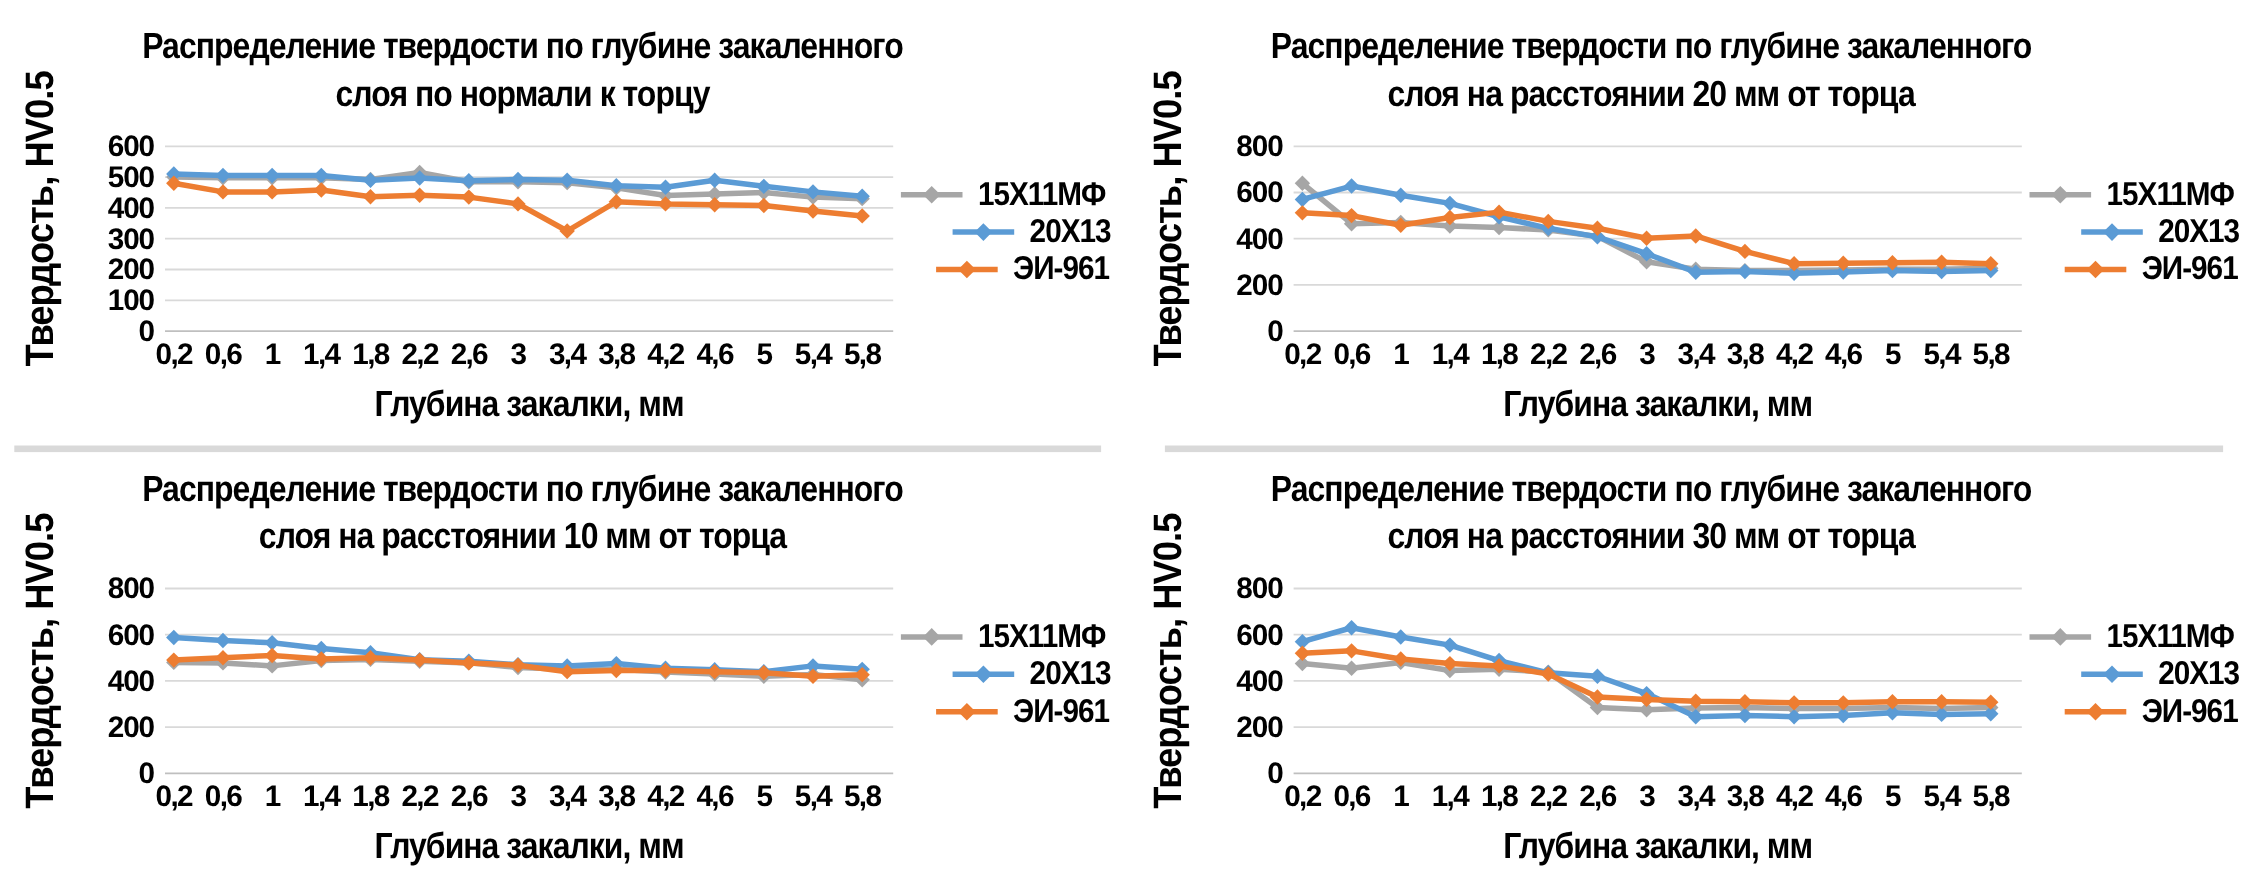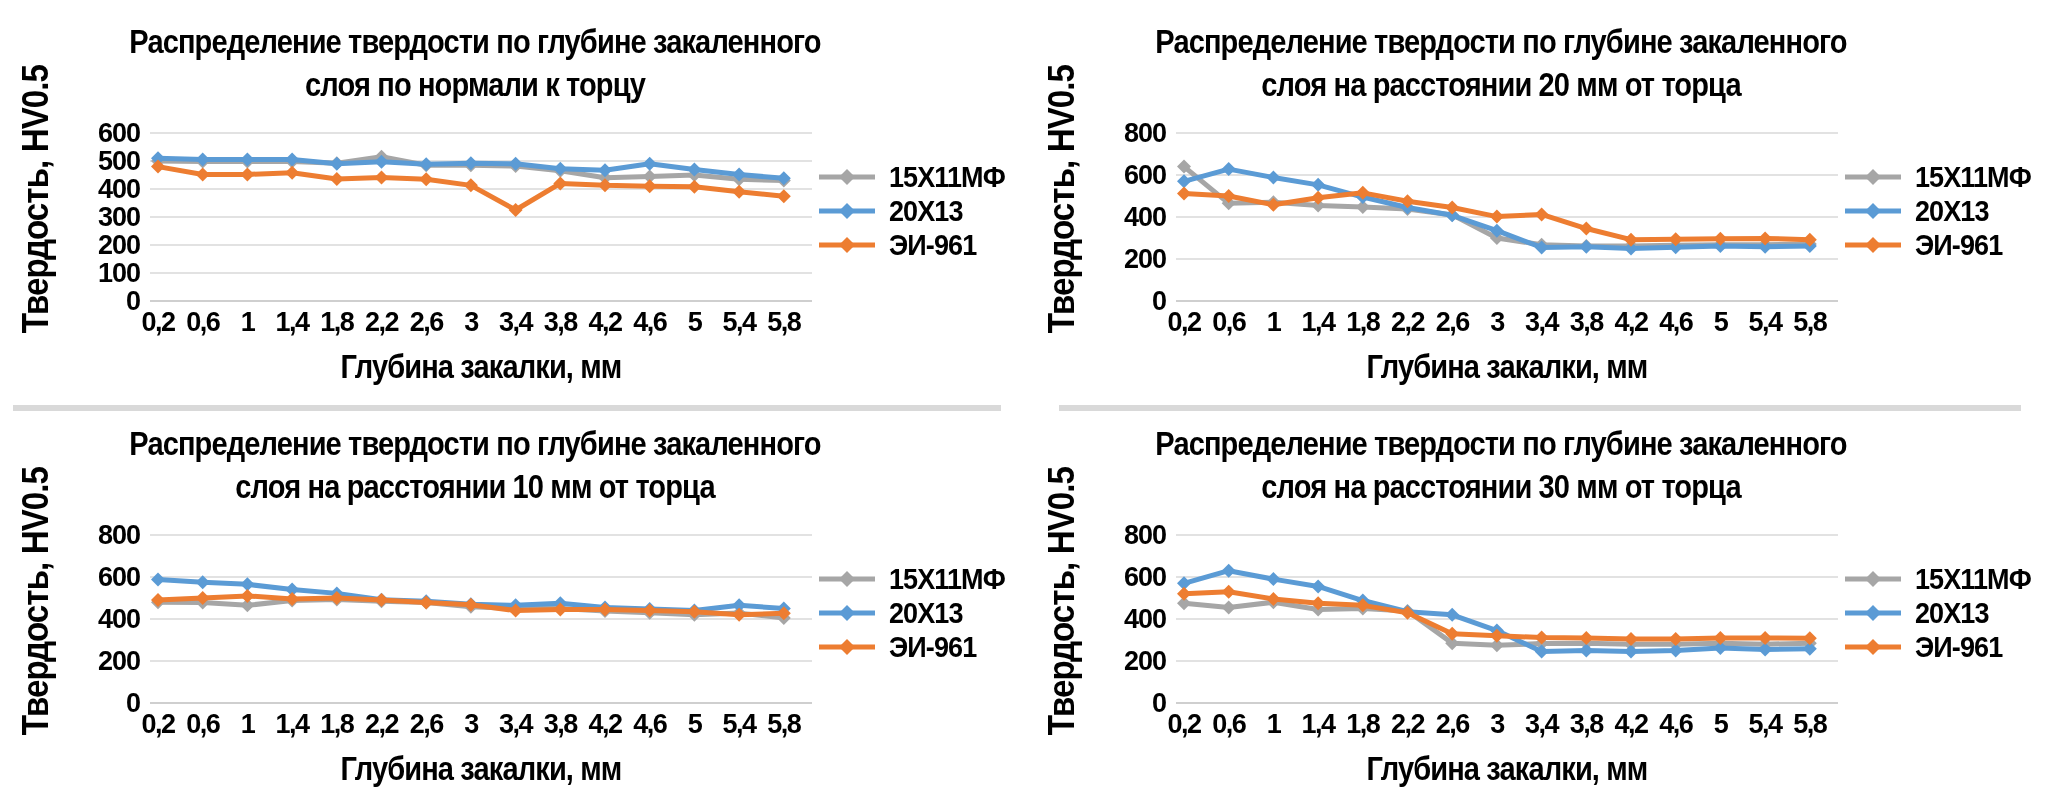--- a/index.html
+++ b/index.html
@@ -35,21 +35,21 @@
     position:absolute;left:150px;top:348px;width:662px;
     text-align:center;font-size:33px;font-weight:600;letter-spacing:-1px;
     transform:scaleX(0.88);transform-origin:center top;white-space:nowrap;
   }
   .plot-svg{position:absolute;left:0;top:0;}
 
   .legend{
     position:absolute;left:818px;top:163px;
     display:flex;flex-direction:column;gap:7px;
   }
-  .legend-row{display:flex;align-items:center;gap:13px;height:27px;}
+  .legend-row{display:flex;align-items:center;gap:13px;height:27px;justify-content:flex-end;}
   .legend-label{
     font-size:30px;font-weight:600;letter-spacing:-1px;
     transform:scaleX(0.9);transform-origin:left center;white-space:nowrap;
   }
   .divider{position:absolute;height:6px;top:405px;}
 </style>
 </head>
 <body>
 
 <div id="page">

